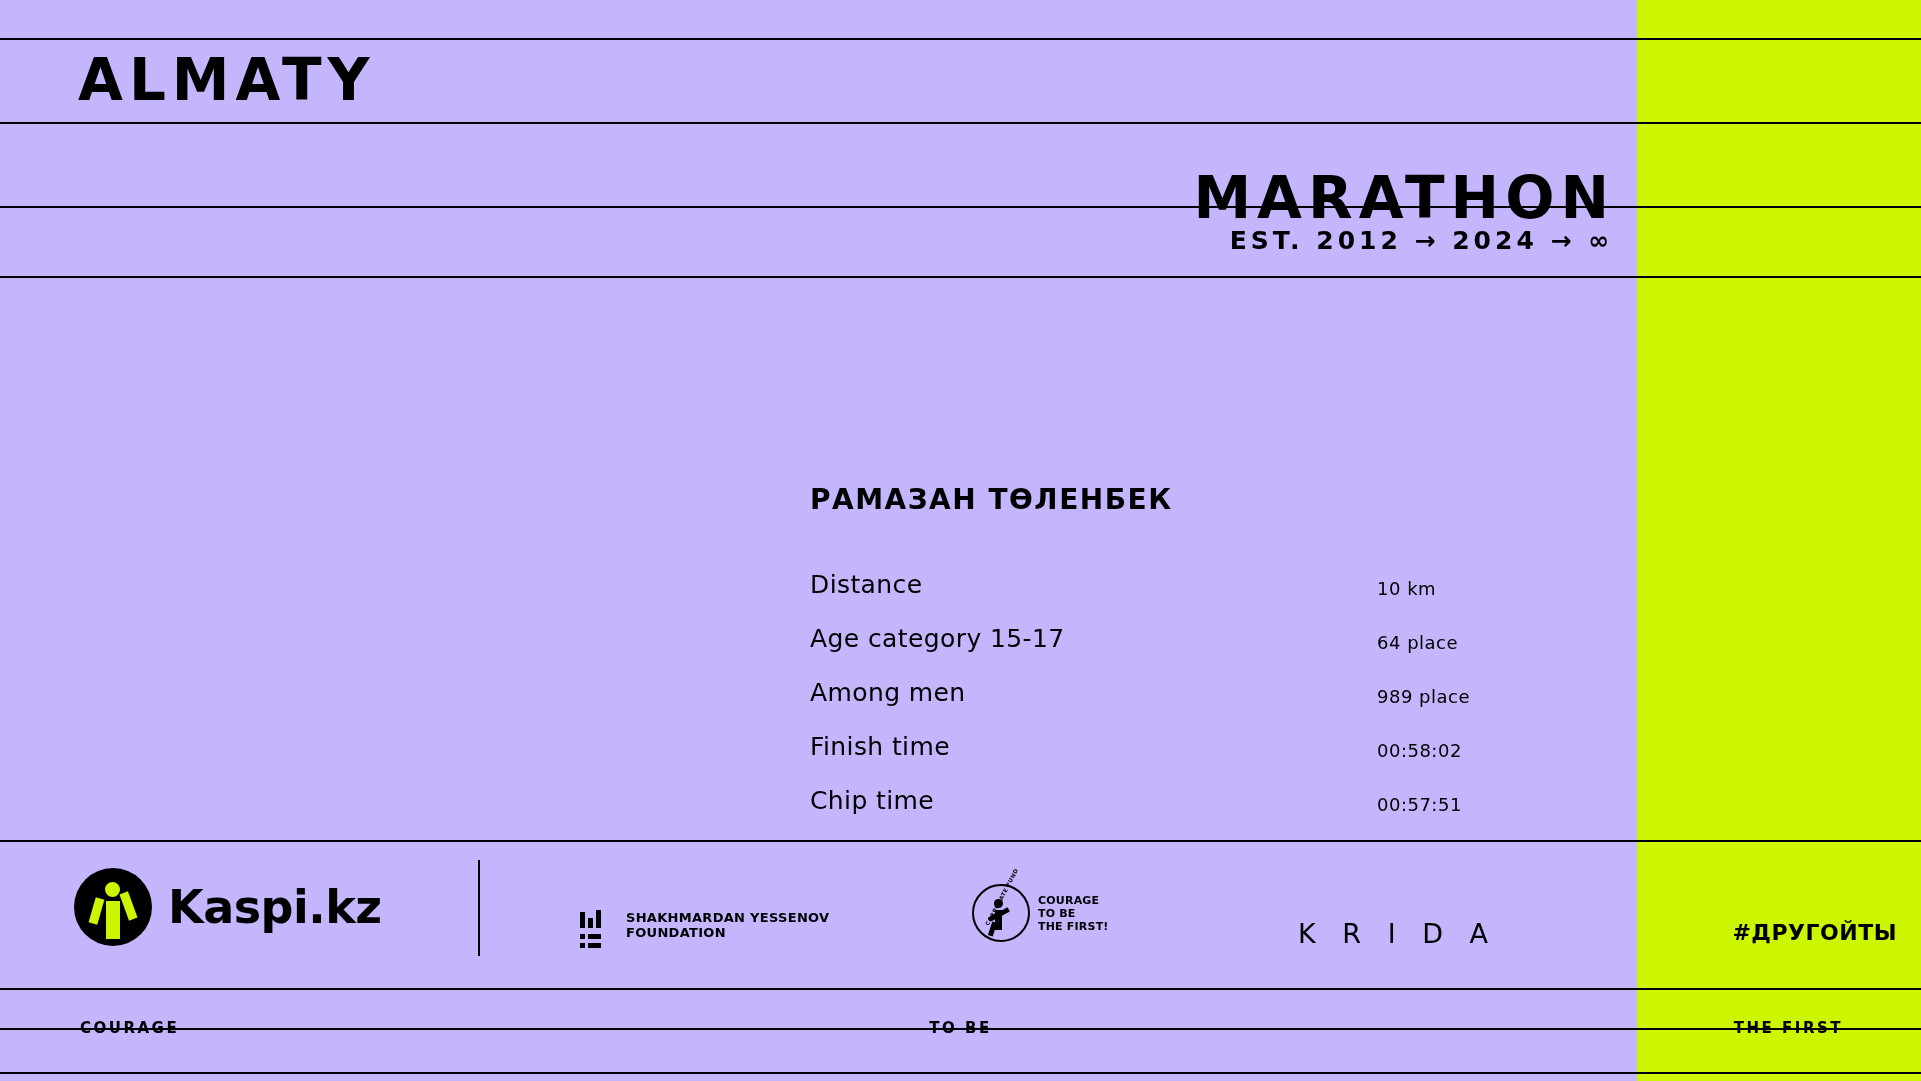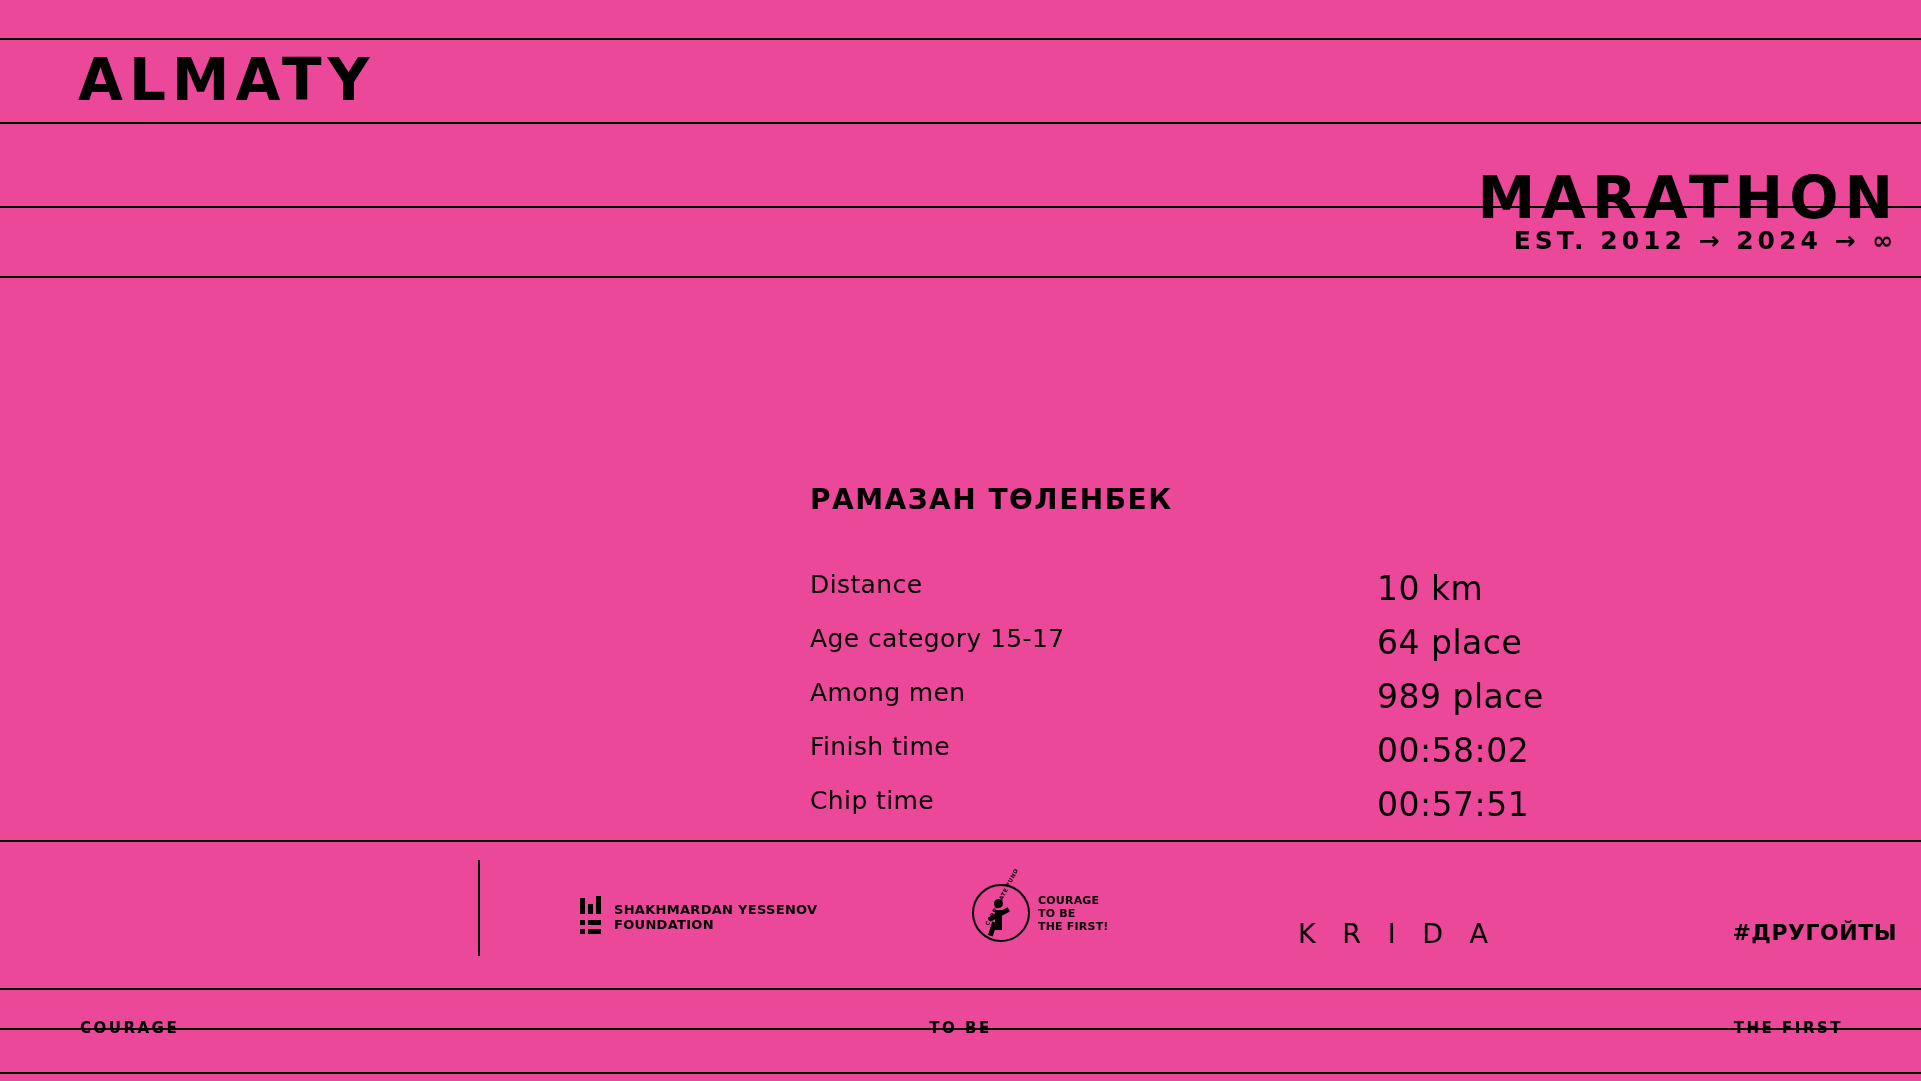--- a/index.html
+++ b/index.html
@@ -10,23 +10,23 @@
   body {
     width: 1921px;
     height: 1081px;
     overflow: hidden;
     font-family: "Liberation Sans", sans-serif;
     color: #000;
     position: relative;
   }
   .cert {
     position: relative;
-    width: 1921px;
+    width: 1637px;
     height: 1081px;
-    background: #ec4899;
+    background: #c4b5fd;
     box-sizing: border-box;
   }
 
   
   .rule {
     position: absolute;
     left: 0;
     width: 1921px;
     height: 0;
     border-top: 2px solid #000;
@@ -120,21 +120,21 @@
     font-size: 25px;
     line-height: 30px;
     letter-spacing: 0.4px;
     font-family: "DejaVu Sans", sans-serif;
     white-space: nowrap;
   }
   .result-value {
     position: absolute;
     left: 567px;
     top: 4px;
-    font-size: 33px;
+    font-size: 18px;
     line-height: 30px;
     letter-spacing: 0.5px;
     font-family: "DejaVu Sans", sans-serif;
     white-space: nowrap;
   }
 
   
   .sponsors {
     position: absolute;
     left: 0;
@@ -200,24 +200,24 @@
     left: 478px;
     top: 18px;
     width: 0;
     height: 96px;
     border-left: 2px solid #000;
   }
 
   .yessenov {
     position: absolute;
     left: 580px;
-    top: 54px;
+    top: 68px;
     display: flex;
-    align-items: center;
-    gap: 0;
+    align-items: flex-start;
+    gap: 12px;
   }
   .yessenov-mark {
     width: 34px;
     height: 42px;
     position: relative;
     flex: none;
   }
   .yessenov-mark i {
     position: absolute;
     background: #000;
@@ -375,20 +375,29 @@
       <div class="result-value">00:58:02</div>
     </div>
     <div class="result-row">
       <div class="result-label">Chip time</div>
       <div class="result-value">00:57:51</div>
     </div>
   </div>
 
   <div class="sponsors">
 
+    <div class="kaspi">
+      <div class="kaspi-mark">
+        <span class="fig-head"></span>
+        <span class="fig-arm-l"></span>
+        <span class="fig-arm-r"></span>
+        <span class="fig-body"></span>
+      </div>
+      <div class="kaspi-text">Kaspi.kz</div>
+    </div>
 
     <div class="divider-v"></div>
 
     <div class="yessenov">
       <div class="yessenov-mark">
         <i style="left:0;top:2px;width:5px;height:16px;"></i>
         <i style="left:8px;top:8px;width:5px;height:10px;"></i>
         <i style="left:16px;top:0px;width:5px;height:18px;"></i>
         <i style="left:0;top:24px;width:5px;height:5px;"></i>
         <i style="left:8px;top:24px;width:13px;height:5px;"></i>

